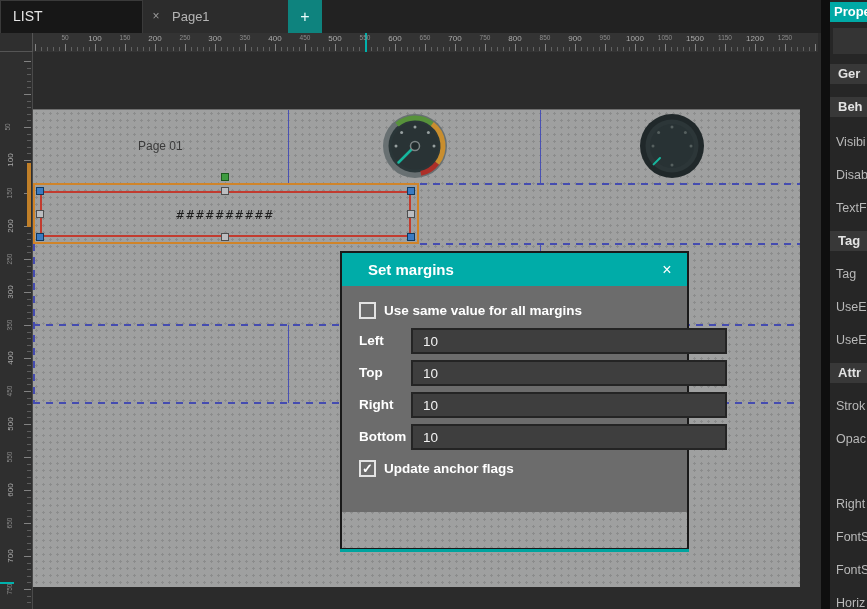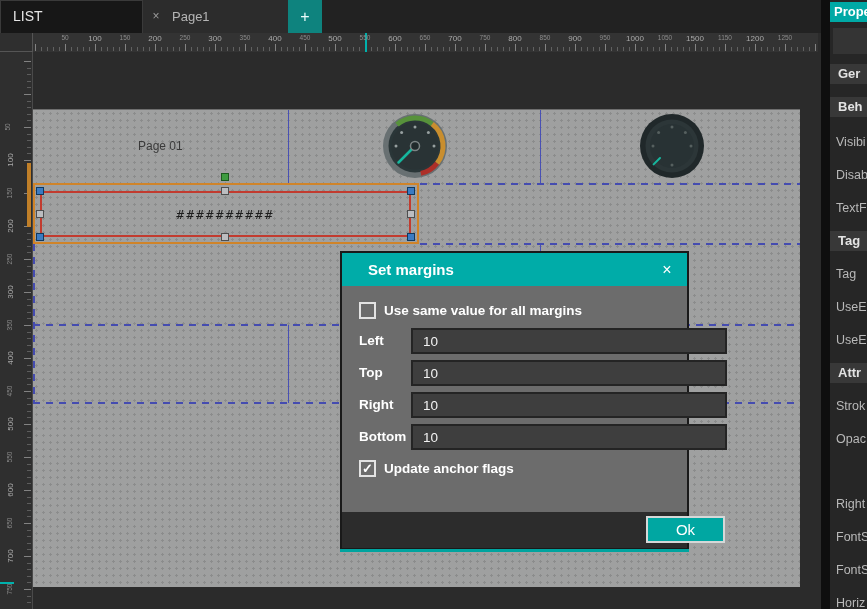--- a/index.html
+++ b/index.html
@@ -246,23 +246,20 @@
 
       <span class="field-label" style="top:111px;">Right</span>
       <input class="field-input" style="top: 106px;" value="10">
 
       <span class="field-label" style="top:143px;">Bottom</span>
       <input class="field-input" style="top: 138px;" value="10">
 
       <div class="checkbox" style="left:17px; top:174px;">✓</div>
       <span class="cb-label" style="left:42px; top:175px;">Update anchor flags</span>
     </div>
-    <div class="dialog-footer">
-      <div class="ok-button">Ok</div>
-    </div>
     <div class="dialog-teal-strip"></div>
   </div>
 
   <div class="black-strip"></div>
   <div class="rpanel" id="rpanel">
     <div class="rpanel-header">Prope</div>
     <div class="rpanel-blank"></div>
   <div class="prow section" style="top: 64px;">Ger</div>
       <div class="prow section" style="top: 97px;">Beh</div>
       <div class="prow" style="top: 132px;">Visibi</div>

